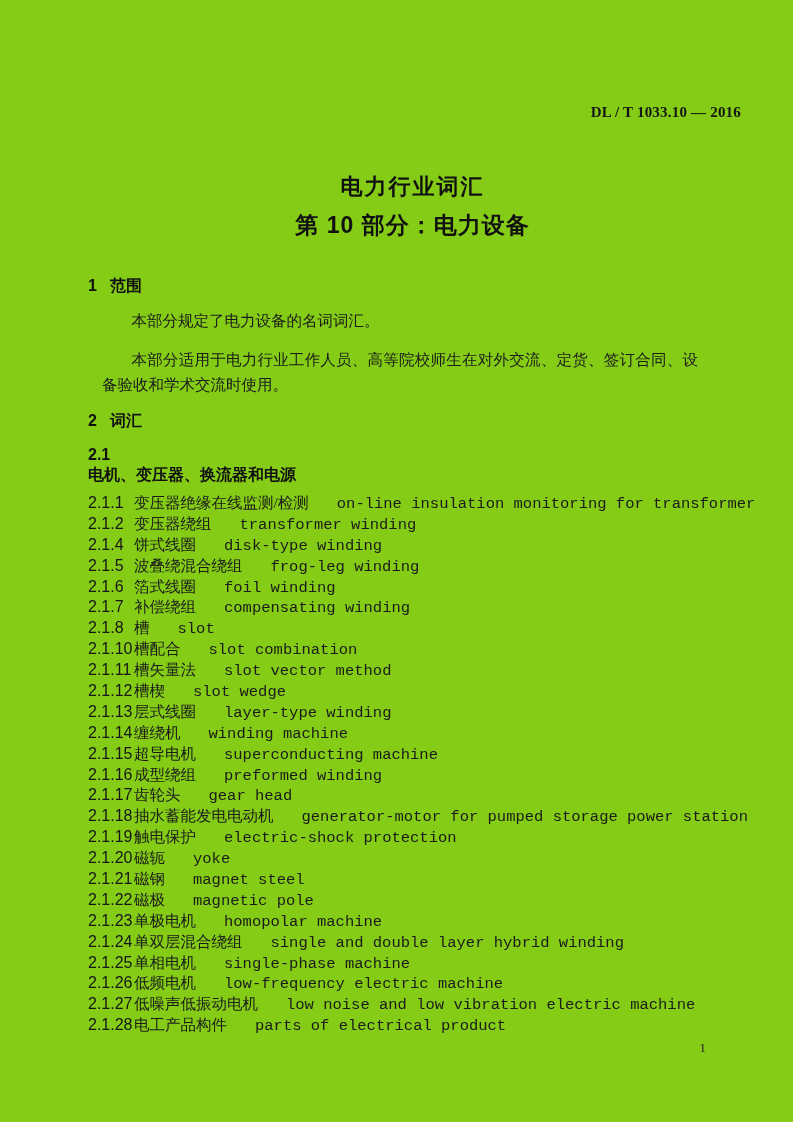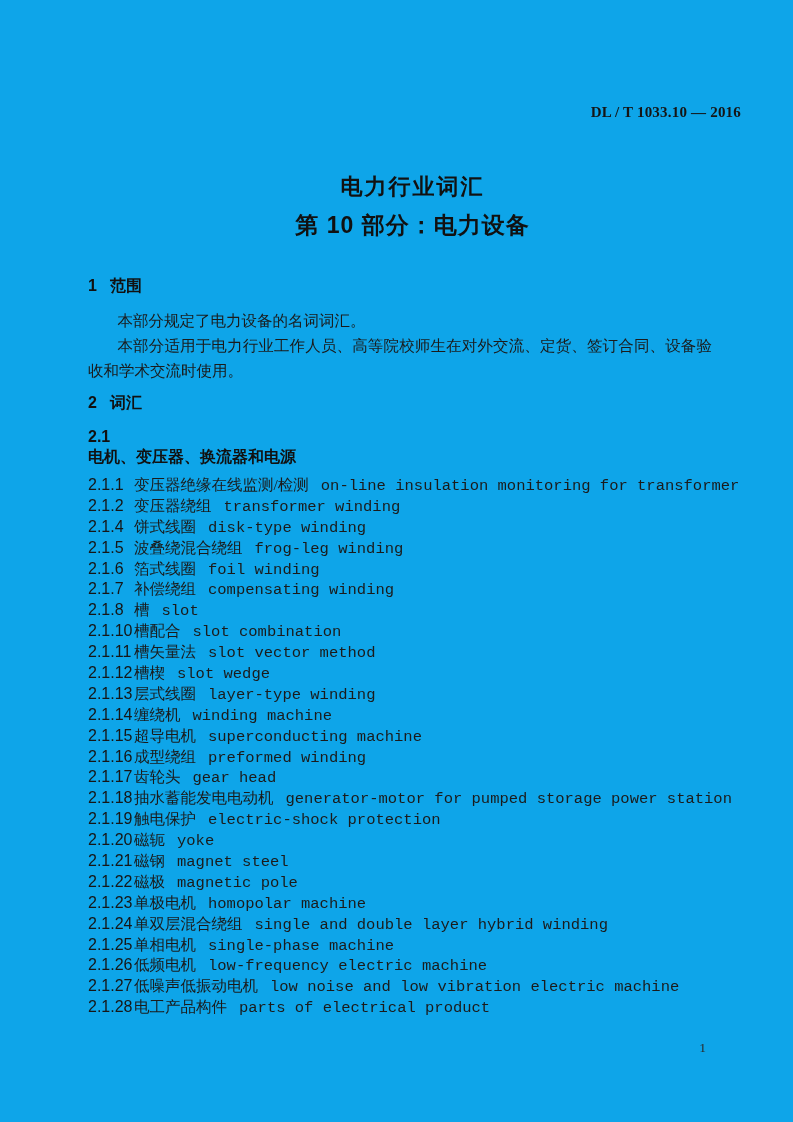--- a/index.html
+++ b/index.html
@@ -1,21 +1,21 @@
 <!DOCTYPE html>
 <html><head>
 <meta charset="utf-8">
 <style>
   html, body { margin: 0; padding: 0; background: #e9e9e9; }
   .page {
     position: relative;
     width: 793px;
     height: 1122px;
     margin: 0 auto;
-    background: #0ea5e9;
+    background: #84cc16;
     font-family: "Liberation Serif", serif;
     color: #1b1b1b;
     overflow: hidden;
   }
   .header-code {
     position: absolute;
     top: 104px;
     right: 52px;
     font-family: "Liberation Serif", serif;
     font-weight: bold;
@@ -44,21 +44,21 @@
   .section-heading {
     font-family: "Liberation Sans", sans-serif;
     font-weight: bold;
     font-size: 16px;
     line-height: 20px;
     color: #111;
     display: flex;
   }
   .section-heading .sec-no { margin-right: 13px; }
   .body-para {
-    margin: 0;
+    margin: 14px;
     font-size: 15.5px;
     line-height: 25px;
     text-indent: 1.9em;
     text-align: justify;
     color: #1b1b1b;
   }
   .para-first { margin-top: 12px; }
   .heading-vocab { margin-top: 10px; }
   .heading-sub { margin-top: 14px; flex-direction: column; }
   .glossary-list { margin-top: 8px; }
@@ -72,21 +72,21 @@
   }
   .item-no {
     flex: none;
     width: 46px;
     font-family: "Liberation Sans", sans-serif;
     font-size: 16px;
     color: #161616;
   }
   .item-zh {
     font-family: "Liberation Serif", serif;
-    margin-right: 12px;
+    margin-right: 28px;
     color: #1b1b1b;
   }
   .item-en {
     font-family: Liberation Mono, monospace;
     color: #1b1b1b;
   }
   .page-number {
     position: absolute;
     top: 1040px;
     right: 87px;

